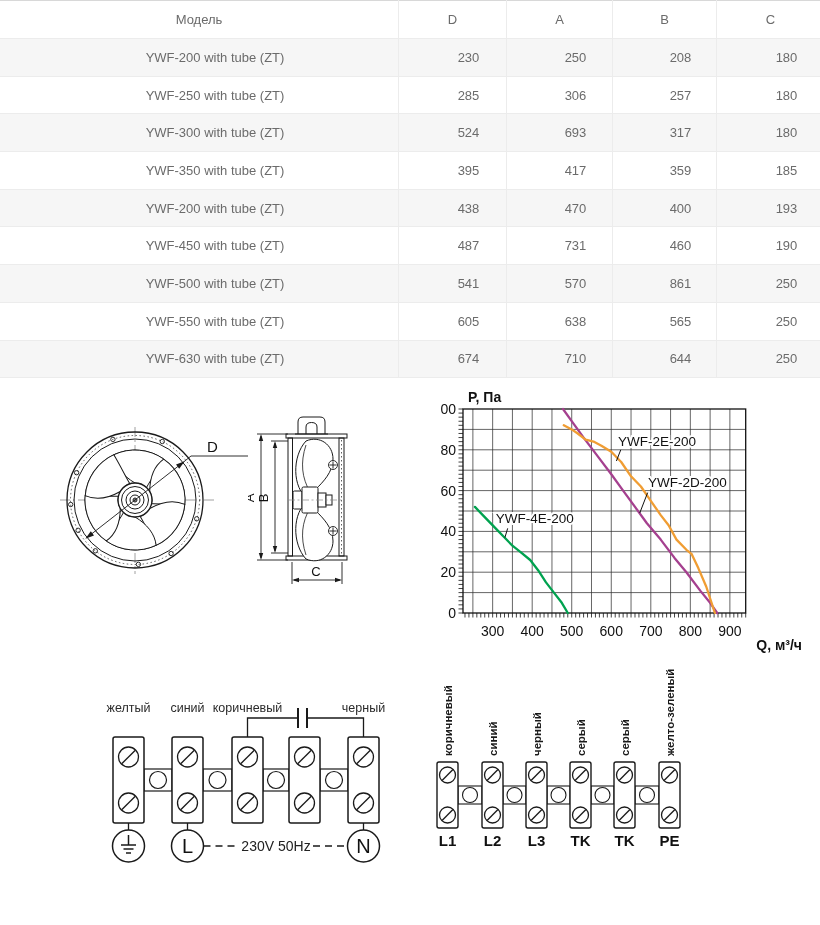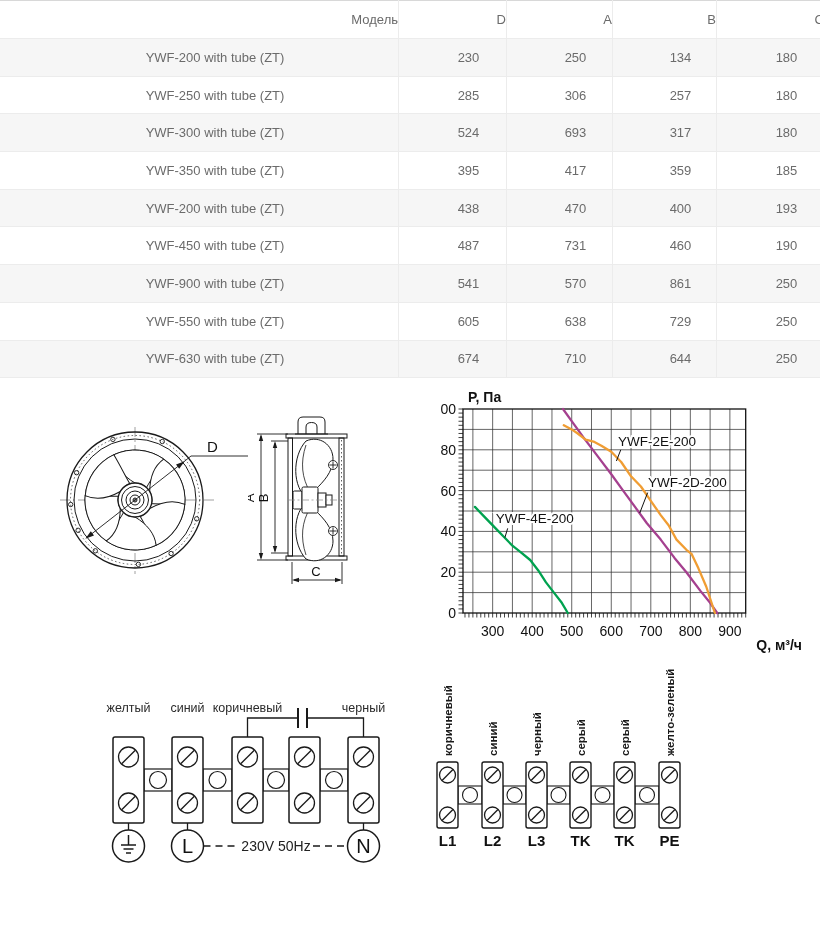--- a/index.html
+++ b/index.html
@@ -4,21 +4,21 @@
 <style>
   html,body{margin:0;padding:0;background:#fff;}
   .page{position:relative;width:820px;height:925px;background:#fff;overflow:hidden;
         font-family:"Liberation Sans", sans-serif;}
   
   table.dims{position:absolute;left:0;top:0;width:820px;border-collapse:collapse;
              table-layout:fixed;border-top:1px solid #d8d8d8;}
   table.dims th, table.dims td{
       font-size:13px;color:#6b6b6b;font-weight:normal;text-align:center;
       vertical-align:middle;border-bottom:1px solid #ececec;padding:0;}
-  table.dims th{height:37px;text-align:right;}
+  table.dims th{height:37px;}
   table.dims td{height:36.7px;padding-left:32px;}
   table.dims .c1{width:398px;}
   table.dims .c2{width:107px;border-left:1px solid #ececec;}
   table.dims .c3{width:105px;border-left:1px solid #ececec;}
   table.dims .c4{width:103px;border-left:1px solid #ececec;}
   table.dims .c5{width:107px;border-left:1px solid #ececec;}
   table.dims tr.stripe{background:#f6f6f6;}
   
   .fig{position:absolute;}
   svg{display:block;}
@@ -37,21 +37,21 @@
           <th class="c3">A</th>
           <th class="c4">B</th>
           <th class="c5">C</th>
         </tr>
       </thead>
     <tbody id="dims-body">
         <tr class="stripe">
           <td class="c1">YWF-200 with tube (ZT)</td>
           <td class="c2">230</td>
           <td class="c3">250</td>
-          <td class="c4">134</td>
+          <td class="c4">208</td>
           <td class="c5">180</td>
         </tr>
         <tr>
           <td class="c1">YWF-250 with tube (ZT)</td>
           <td class="c2">285</td>
           <td class="c3">306</td>
           <td class="c4">257</td>
           <td class="c5">180</td>
         </tr>
         <tr class="stripe">
@@ -76,31 +76,31 @@
           <td class="c5">193</td>
         </tr>
         <tr>
           <td class="c1">YWF-450 with tube (ZT)</td>
           <td class="c2">487</td>
           <td class="c3">731</td>
           <td class="c4">460</td>
           <td class="c5">190</td>
         </tr>
         <tr class="stripe">
-          <td class="c1">YWF-900 with tube (ZT)</td>
+          <td class="c1">YWF-500 with tube (ZT)</td>
           <td class="c2">541</td>
           <td class="c3">570</td>
           <td class="c4">861</td>
           <td class="c5">250</td>
         </tr>
         <tr>
           <td class="c1">YWF-550 with tube (ZT)</td>
           <td class="c2">605</td>
           <td class="c3">638</td>
-          <td class="c4">729</td>
+          <td class="c4">565</td>
           <td class="c5">250</td>
         </tr>
         <tr class="stripe">
           <td class="c1">YWF-630 with tube (ZT)</td>
           <td class="c2">674</td>
           <td class="c3">710</td>
           <td class="c4">644</td>
           <td class="c5">250</td>
         </tr>
       </tbody>

